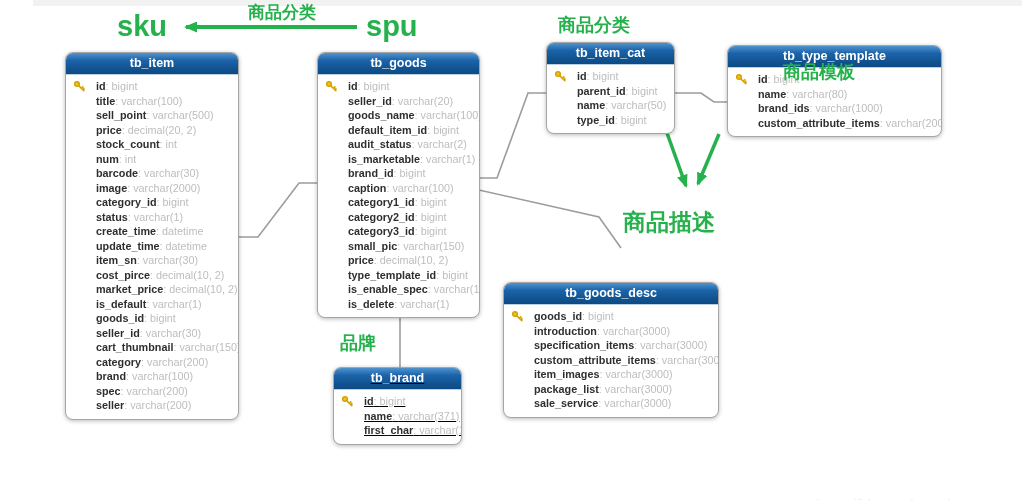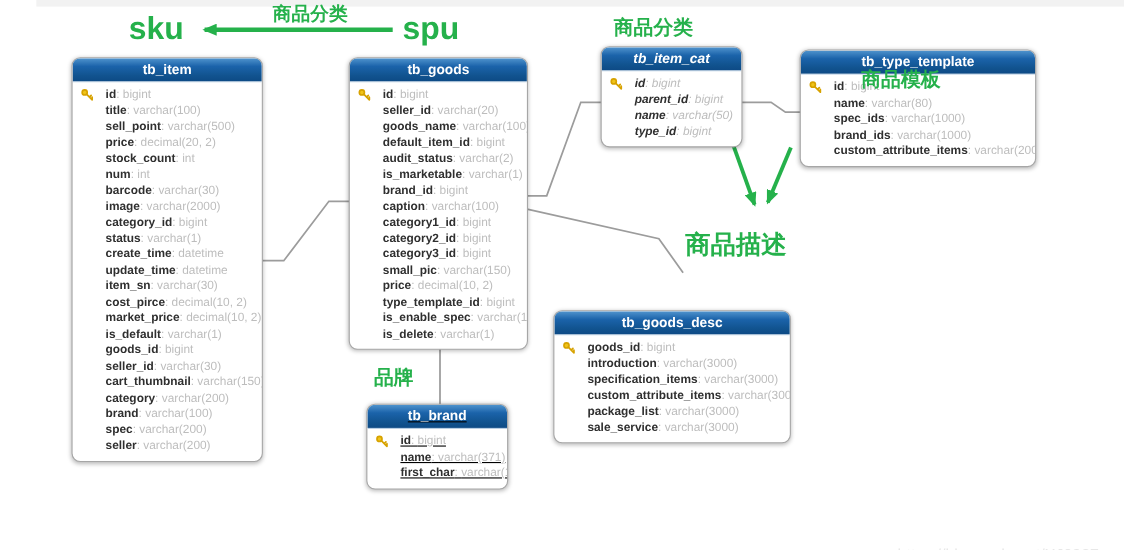--- a/index.html
+++ b/index.html
@@ -115,55 +115,55 @@
         <div class="field-row"><span class="fname">category1_id</span><span class="ftype">bigint</span></div>
         <div class="field-row"><span class="fname">category2_id</span><span class="ftype">bigint</span></div>
         <div class="field-row"><span class="fname">category3_id</span><span class="ftype">bigint</span></div>
         <div class="field-row"><span class="fname">small_pic</span><span class="ftype">varchar(150)</span></div>
         <div class="field-row"><span class="fname">price</span><span class="ftype">decimal(10, 2)</span></div>
         <div class="field-row"><span class="fname">type_template_id</span><span class="ftype">bigint</span></div>
         <div class="field-row"><span class="fname">is_enable_spec</span><span class="ftype">varchar(1)</span></div>
         <div class="field-row"><span class="fname">is_delete</span><span class="ftype">varchar(1)</span></div>
       </div>
     </div>
-    <div class="entity" style="left: 546px; top: 42px; width: 127px; font-style: italic;">
+    <div class="entity" style="left: 546px; top: 42px; width: 127px;">
       <div class="entity-header">tb_item_cat</div>
       <div class="entity-body">
         <div class="field-row"><span class="key-icon"><svg viewBox="0 0 14 14" width="13" height="13">
               <circle cx="4.3" cy="4.3" r="2.5" fill="#f0c419" stroke="#d7a200" stroke-width="1.6"></circle>
               <path d="M6.1 6.1 L11.6 11.6 M11.6 11.6 L11.6 9 M8.9 8.9 L10.6 7.2" fill="none" stroke="#d7a200" stroke-width="1.7" stroke-linecap="round"></path>
             </svg></span><span class="fname">id</span><span class="ftype">bigint</span></div>
         <div class="field-row"><span class="fname">parent_id</span><span class="ftype">bigint</span></div>
         <div class="field-row"><span class="fname">name</span><span class="ftype">varchar(50)</span></div>
         <div class="field-row"><span class="fname">type_id</span><span class="ftype">bigint</span></div>
       </div>
     </div>
     <div class="entity" style="left: 727px; top: 45px; width: 213px;">
       <div class="entity-header">tb_type_template</div>
       <div class="entity-body">
         <div class="field-row"><span class="key-icon"><svg viewBox="0 0 14 14" width="13" height="13">
               <circle cx="4.3" cy="4.3" r="2.5" fill="#f0c419" stroke="#d7a200" stroke-width="1.6"></circle>
               <path d="M6.1 6.1 L11.6 11.6 M11.6 11.6 L11.6 9 M8.9 8.9 L10.6 7.2" fill="none" stroke="#d7a200" stroke-width="1.7" stroke-linecap="round"></path>
             </svg></span><span class="fname">id</span><span class="ftype">bigint</span></div>
         <div class="field-row"><span class="fname">name</span><span class="ftype">varchar(80)</span></div>
-        <div class="field-row"><span class="fname">spec_ids</span><span class="ftype">varchar(1000)</span></div>
         <div class="field-row"><span class="fname">brand_ids</span><span class="ftype">varchar(1000)</span></div>
         <div class="field-row"><span class="fname">custom_attribute_items</span><span class="ftype">varchar(2000)</span></div>
       </div>
     </div>
     <div class="entity" style="left: 503px; top: 242px; width: 214px; margin-top: 40px;">
       <div class="entity-header">tb_goods_desc</div>
       <div class="entity-body">
         <div class="field-row"><span class="key-icon"><svg viewBox="0 0 14 14" width="13" height="13">
               <circle cx="4.3" cy="4.3" r="2.5" fill="#f0c419" stroke="#d7a200" stroke-width="1.6"></circle>
               <path d="M6.1 6.1 L11.6 11.6 M11.6 11.6 L11.6 9 M8.9 8.9 L10.6 7.2" fill="none" stroke="#d7a200" stroke-width="1.7" stroke-linecap="round"></path>
             </svg></span><span class="fname">goods_id</span><span class="ftype">bigint</span></div>
         <div class="field-row"><span class="fname">introduction</span><span class="ftype">varchar(3000)</span></div>
         <div class="field-row"><span class="fname">specification_items</span><span class="ftype">varchar(3000)</span></div>
         <div class="field-row"><span class="fname">custom_attribute_items</span><span class="ftype">varchar(3000)</span></div>
+        <div class="field-row"><span class="fname">item_images</span><span class="ftype">varchar(3000)</span></div>
         <div class="field-row"><span class="fname">package_list</span><span class="ftype">varchar(3000)</span></div>
         <div class="field-row"><span class="fname">sale_service</span><span class="ftype">varchar(3000)</span></div>
       </div>
     </div>
     <div class="entity" style="left: 333px; top: 367px; width: 127px; text-decoration: underline;">
       <div class="entity-header">tb_brand</div>
       <div class="entity-body">
         <div class="field-row"><span class="key-icon"><svg viewBox="0 0 14 14" width="13" height="13">
               <circle cx="4.3" cy="4.3" r="2.5" fill="#f0c419" stroke="#d7a200" stroke-width="1.6"></circle>
               <path d="M6.1 6.1 L11.6 11.6 M11.6 11.6 L11.6 9 M8.9 8.9 L10.6 7.2" fill="none" stroke="#d7a200" stroke-width="1.7" stroke-linecap="round"></path>

